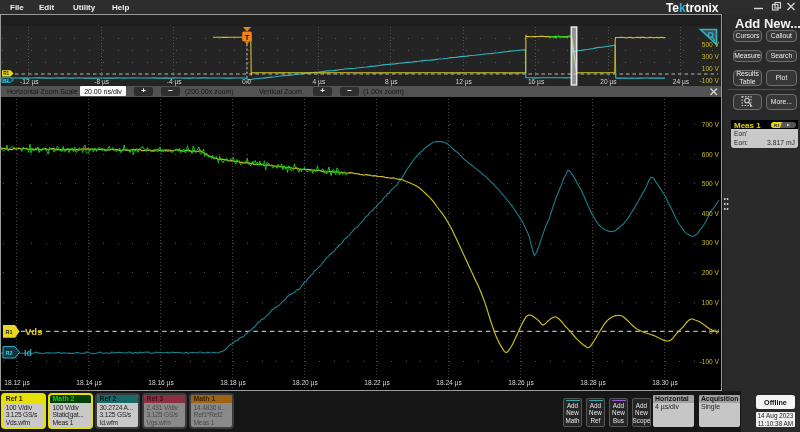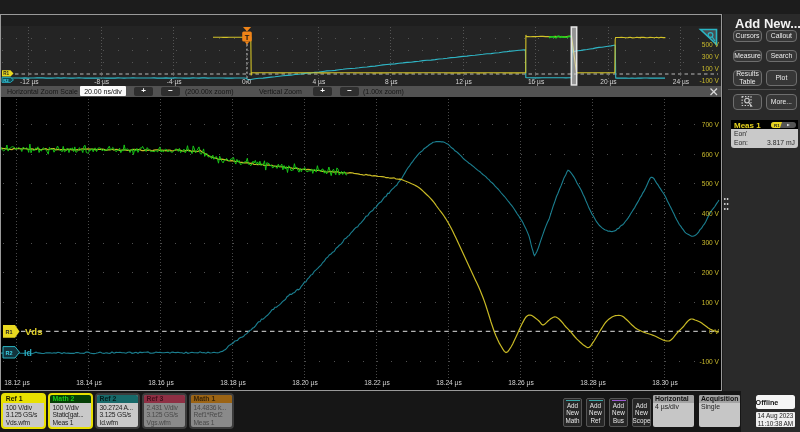--- a/index.html
+++ b/index.html
@@ -31,20 +31,34 @@
 .badge .hd{height:8px;font-size:6.9px;line-height:8px;padding:0 0 0 2.5px;font-weight:bold}
 .badge .bd{font-size:6.7px;line-height:7.9px;padding:0.5px 0 0 2.5px;color:#222;letter-spacing:-0.2px}
 .addbtn{position:absolute;top:6.5px;width:19.6px;height:29.7px;background:#262626;border:1px solid #555;border-radius:2px;color:#e8e8e8;font-size:6.3px;line-height:7.3px;text-align:center;padding-top:3.5px}
 .addbtn .topline{position:absolute;left:2px;top:1px;width:14px;height:1.6px}
 .panel{position:absolute;top:3.5px;width:41.4px;height:32.7px;border-radius:2px;overflow:hidden;background:#c6c6c6}
 .panel .ph{height:8px;background:#a2a2a2;color:#111;font-size:6.9px;font-weight:bold;padding:0.3px 0 0 2px}
 .panel .pb{font-size:6.9px;color:#222;padding:0.5px 0 0 2px}
 #offline{position:absolute;left:755.6px;top:4px;width:39.8px;height:13.8px;background:#f5f5f5;border-radius:2.5px;color:#111;font-size:7.2px;font-weight:bold;text-align:center;padding-top:2.8px}
 </style></head><body>
 <div id="app">
+  <div id="titlebar" class="abs">
+    <div class="abs menu" style="left:10px">File</div>
+    <div class="abs menu" style="left:39px">Edit</div>
+    <div class="abs menu" style="left:73px">Utility</div>
+    <div class="abs menu" style="left:112px">Help</div>
+    <div class="abs" id="logo">Te<span class="k">k</span>tronix</div>
+    <svg class="abs" id="winctl" width="52" height="13">
+      <line x1="6" y1="8.5" x2="15" y2="8.5" stroke="#d8d8d8" stroke-width="1.4"></line>
+      <rect x="24.5" y="4.5" width="5.5" height="5.5" fill="none" stroke="#d8d8d8" stroke-width="1.1"></rect>
+      <rect x="27" y="2.5" width="5.5" height="5.5" fill="none" stroke="#d8d8d8" stroke-width="1.1"></rect>
+      <line x1="39.5" y1="3" x2="46.5" y2="10" stroke="#d8d8d8" stroke-width="1.3"></line>
+      <line x1="46.5" y1="3" x2="39.5" y2="10" stroke="#d8d8d8" stroke-width="1.3"></line>
+    </svg>
+  </div>
 
   <div id="wfwin" class="abs">
 
     <div id="ovplot" class="abs">
       <svg width="720" height="60" viewBox="1 26 720 60" style="position:absolute;left:0;top:0">
         <line x1="28.8" y1="27" x2="28.8" y2="85" stroke="#545454" stroke-width="1" stroke-dasharray="1 2.2" shape-rendering="crispEdges"></line>
 <line x1="101.2" y1="27" x2="101.2" y2="85" stroke="#545454" stroke-width="1" stroke-dasharray="1 2.2" shape-rendering="crispEdges"></line>
 <line x1="173.6" y1="27" x2="173.6" y2="85" stroke="#545454" stroke-width="1" stroke-dasharray="1 2.2" shape-rendering="crispEdges"></line>
 <line x1="246.0" y1="27" x2="246.0" y2="85" stroke="#545454" stroke-width="1" stroke-dasharray="1 2.2" shape-rendering="crispEdges"></line>
 <line x1="318.4" y1="27" x2="318.4" y2="85" stroke="#545454" stroke-width="1" stroke-dasharray="1 2.2" shape-rendering="crispEdges"></line>
@@ -233,15 +247,15 @@
     <div class="panel" style="left:653px">
         <div class="ph">Horizontal</div>
         <div class="pb">4 µs/div</div>
       </div>
     <div class="panel" style="left:698.9px">
         <div class="ph">Acquisition</div>
         <div class="pb">Single</div>
       </div>
   </div>
   <div id="offline" class="abs" style="top:395px;left:0px;position:absolute;width:0;height:0"></div>
-  <div style="position:absolute;left:755.6px;top:395px;width:39.8px;height:13.8px;background:#f5f5f5;border-radius:2.5px;color:#111;font-size:7.2px;font-weight:bold;padding-top:2.8px">Offline</div>
+  <div style="position:absolute;left:755.6px;top:395px;width:39.8px;height:13.8px;background:#f5f5f5;border-radius:2.5px;color:#111;font-size:7.2px;font-weight:bold;text-align:center;padding-top:2.8px">Offline</div>
   <div style="position:absolute;left:755.6px;top:411.9px;width:39.8px;height:15.3px;background:#efefef;border-radius:1px;color:#222;font-size:6.4px;text-align:center;line-height:7.4px;padding-top:0.6px">14 Aug 2023<br>11:10:38 AM</div>
 </div>
 
 </body></html>

